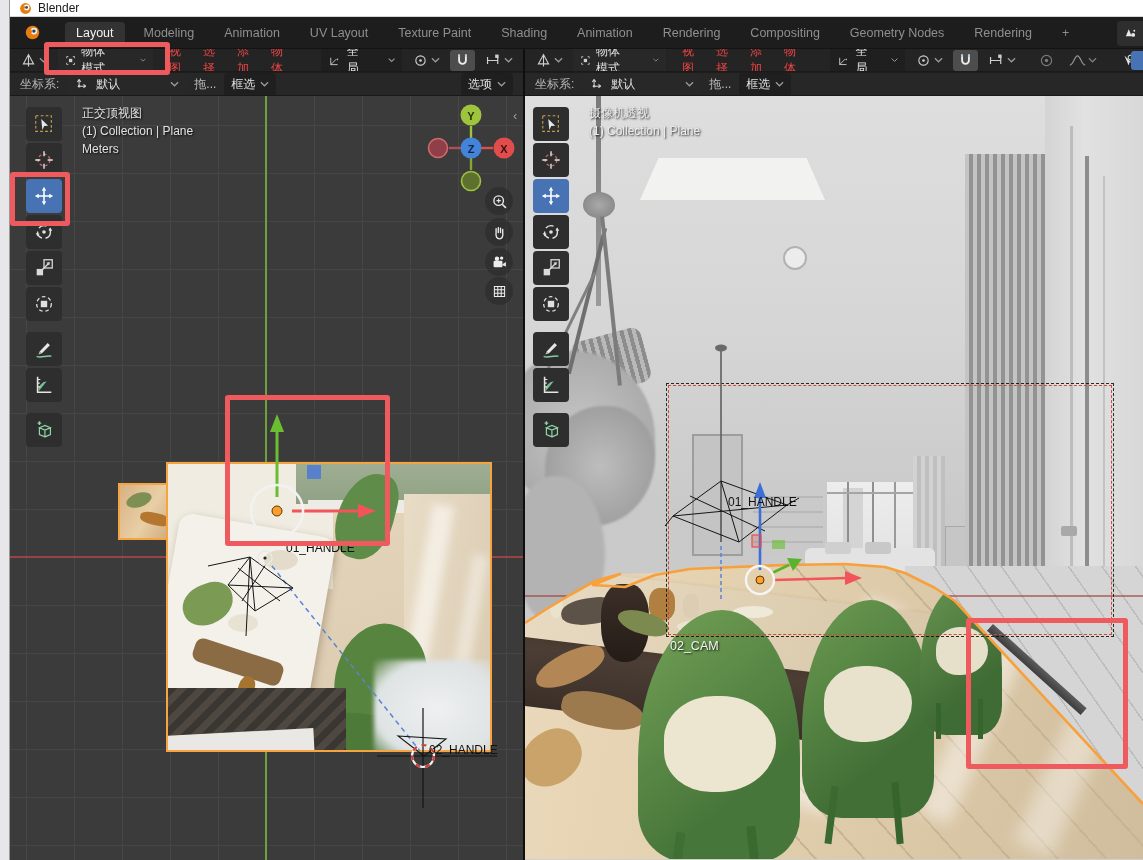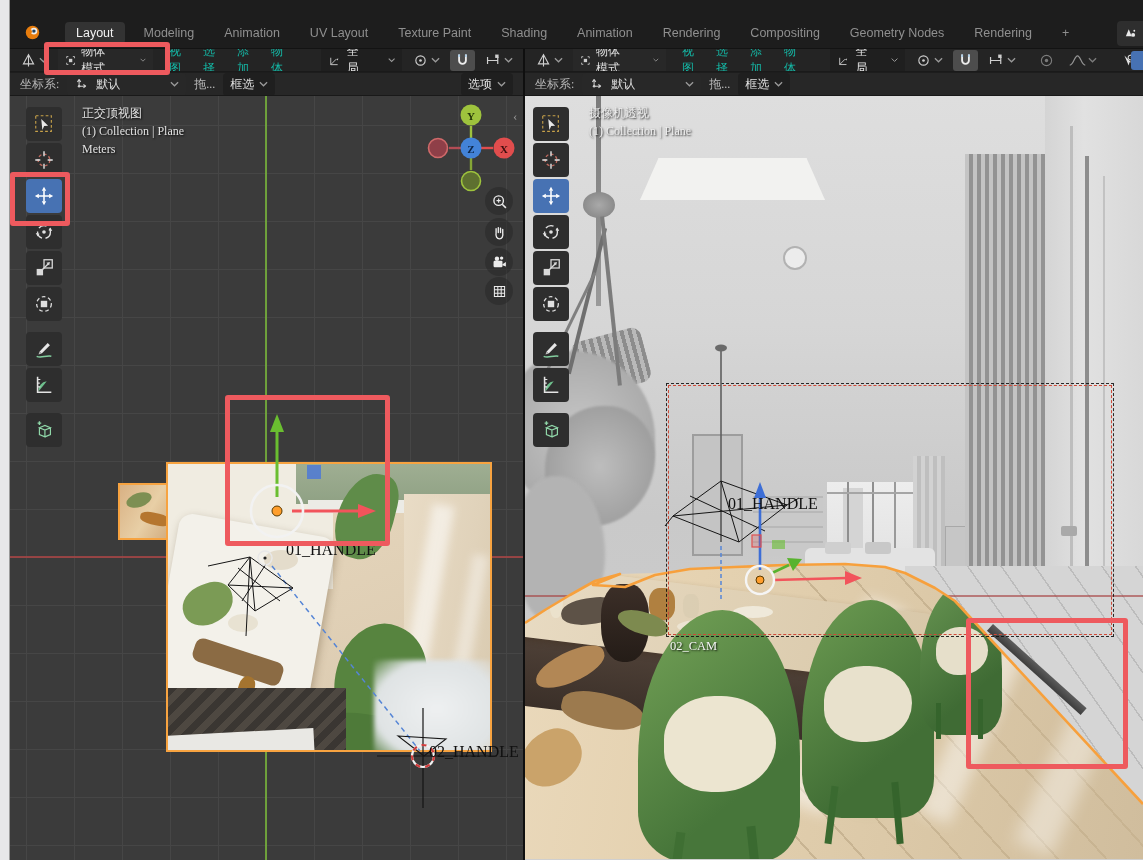--- a/index.html
+++ b/index.html
@@ -16,32 +16,32 @@
   .menubar{left:10px;top:17px;width:1133px;height:32px;background:#1d1d1d;display:flex;align-items:center;
     padding-left:14px;border-bottom:1px solid #131313;}
   .appmenus{display:flex;gap:27px;margin-left:12px;}
   .appmenus span{font-size:12.5px;color:#cdcdcd;cursor:default;}
   .tabs{display:flex;gap:8px;margin-left:24px;align-items:center;}
   .tab{font-size:12.5px;color:#8f8f8f;padding:4px 11px;border-radius:4px;}
   .tab.active{background:#333333;color:#f2f2f2;}
   .scenebox{right:0;top:21px;width:26px;height:25px;background:#2e2e2e;border-radius:4px 0 0 4px;
     display:flex;align-items:center;justify-content:center;}
   
-  .editor{position:absolute;top:49px;bottom:0;font-family:Liberation Serif, serif;}
+  .editor{position:absolute;top:49px;bottom:0;}
   .ed-left{left:10px;width:513px;}
   .ed-right{left:525px;width:618px;}
   .divider{left:523px;top:49px;width:2px;bottom:0;background:#0f0f0f;}
   .vh1{position:absolute;left:0;right:0;top:0;height:23px;background:#242424;border-bottom:1px solid #1a1a1a;
     display:flex;align-items:center;padding:0 6px;gap:6px;color:#d6d6d6;font-size:12px;overflow:hidden;}
   .vh2{position:absolute;left:0;right:0;top:24px;height:23px;background:#272727;border-bottom:1px solid #191919;
     display:flex;align-items:center;padding:0 10px;gap:8px;color:#bdbdbd;font-size:12px;overflow:hidden;}
   .vbody{position:absolute;left:0;right:0;top:47px;bottom:0;overflow:hidden;}
   .dd{display:flex;align-items:center;gap:5px;background:#282828;border-radius:4px;padding:3px 7px;color:#e0e0e0;}
   .dd.dark{background:#1f1f1f;}
-  .hmenu{padding:2px 6px;color:#14b8a6;}
+  .hmenu{padding:2px 6px;color:#ef4444;}
   .chev{width:9px;height:6px;display:inline-block;}
   .hicon{width:17px;height:17px;display:inline-flex;align-items:center;justify-content:center;}
   .iconbtn{display:flex;align-items:center;gap:2px;padding:2px 4px;border-radius:3px;}
   .iconbtn.on{background:#4d4d4d;}
   .spacer{flex:1;}
   
   .grid-bg{left:0;right:0;top:0;bottom:0;background-color:#3b3b3b;
     background-image:linear-gradient(#464646 1px,transparent 1px),linear-gradient(90deg,#464646 1px,transparent 1px);
     background-size:48px 48px;background-position:16px 29px;}
   .axis-y{left:255px;top:0;bottom:0;width:2px;background:#77b13b;opacity:.85;}
@@ -49,39 +49,48 @@
   .photo{border:2px solid #f7a340;overflow:hidden;}
   .tool-col{position:absolute;left:16px;top:11px;width:36px;display:flex;flex-direction:column;gap:2px;z-index:8;}
   .tbtn{width:36px;height:34px;background:#2e2e2e;border-radius:4px;display:flex;align-items:center;justify-content:center;}
   .tbtn.active{background:#4772b3;}
   .tgap{height:7px;}
   .ov-text{position:absolute;z-index:9;font-size:12px;color:#e2e2e2;text-shadow:1px 1px 2px rgba(0,0,0,.85);line-height:18px;}
   .ov-text.dim{color:#ececec;}
   .navcircle{position:absolute;width:28px;height:28px;border-radius:50%;background:rgba(35,35,35,.45);
     display:flex;align-items:center;justify-content:center;z-index:9;}
   .collapse{position:absolute;color:#9a9a9a;font-size:13px;z-index:9;}
-  .blabel{position:absolute;font-size:16px;color:#101010;z-index:7;white-space:nowrap;}
+  .blabel{position:absolute;font-size:12px;color:#101010;z-index:7;white-space:nowrap;}
   .wlabel{position:absolute;font-size:12.5px;color:#f5f5f5;text-shadow:1px 1px 2px rgba(0,0,0,.9);z-index:7;white-space:nowrap;}
   .annot{position:absolute;border:5px solid #ee5a5e;border-radius:3px;z-index:50;}
   svg.lay{position:absolute;left:0;top:0;z-index:6;}
   
   .grayscene{left:0;top:0;right:0;bottom:0;background:linear-gradient(#dedede 0%,#d6d6d6 30%,#c9c9c9 55%,#cfcfcf 100%);}
   .slats{background:repeating-linear-gradient(90deg,#c4c4c4 0 4px,#939393 4px 8px);}
   .colorplane{position:absolute;left:0;top:0;width:618px;height:763px;z-index:3;
     clip-path:polygon(0px 527px,20px 514px,45px 499px,70px 485px,95px 478px,130px 477px,165px 473px,210px 471px,260px 469px,320px 468px,360px 471px,380px 477px,410px 492px,430px 505px,618px 708px,618px 763px,0px 763px);
     background:linear-gradient(100deg,#ecdcc0 0%,#e5d2b1 35%,#dcc9a8 65%,#d0bd9d 100%);overflow:hidden;}
   .chair{position:absolute;}
   .camframe{position:absolute;left:143px;top:289px;width:444px;height:250px;z-index:5;
     border:1px dashed #cf4937;outline:1px dashed rgba(10,10,10,.85);outline-offset:1px;}
 </style>
 </head>
 <body>
 
 <div class="screen">
 
+  <div class="abs titlebar">
+    <svg width="13" height="13" viewBox="0 0 24 24">
+      <circle cx="12" cy="12" r="10" fill="#e87d0d"></circle>
+        <circle cx="14" cy="10" r="5.2" fill="#fff"></circle>
+      <circle cx="14" cy="10" r="2.6" fill="#2a4a66"></circle>
+        <path d="M2 13 L10 7 L12 12 Z" fill="#e87d0d"></path>
+    </svg>
+    <span class="wtitle">Blender</span>
+  </div>
   <div class="abs left-strip"></div>
 
   <div class="abs menubar">
     <svg width="17" height="17" viewBox="0 0 24 24">
       <circle cx="12" cy="12" r="9.5" fill="#e87d0d"></circle>
         <circle cx="14" cy="10" r="4.8" fill="#eee"></circle>
       <circle cx="14" cy="10" r="2.4" fill="#25435d"></circle>
         <path d="M3 14 L10 7.5 L12 12 Z" fill="#e87d0d"></path>
     </svg>
     <div class="tabs">

